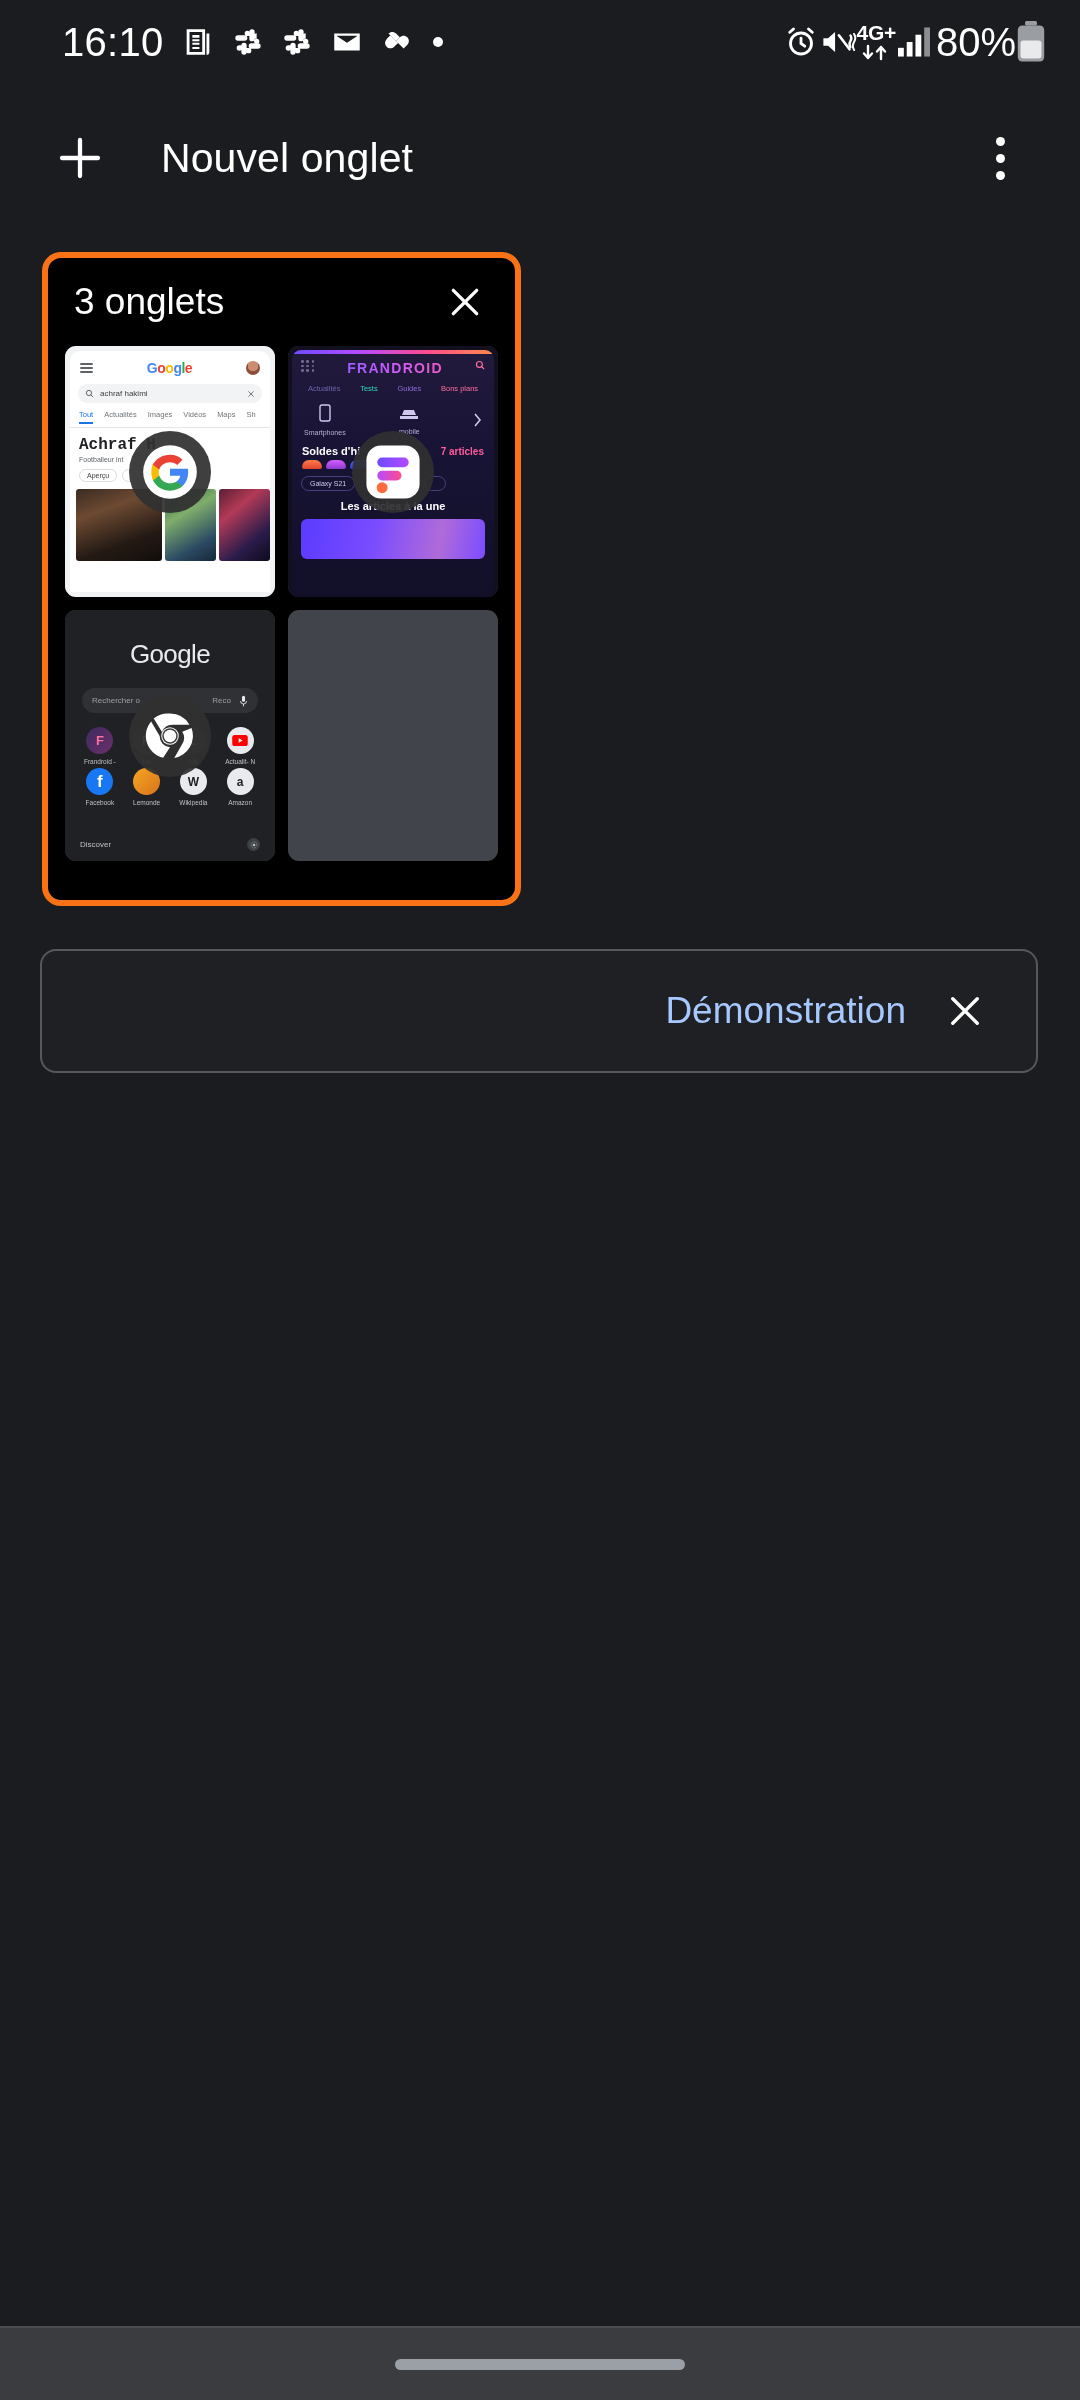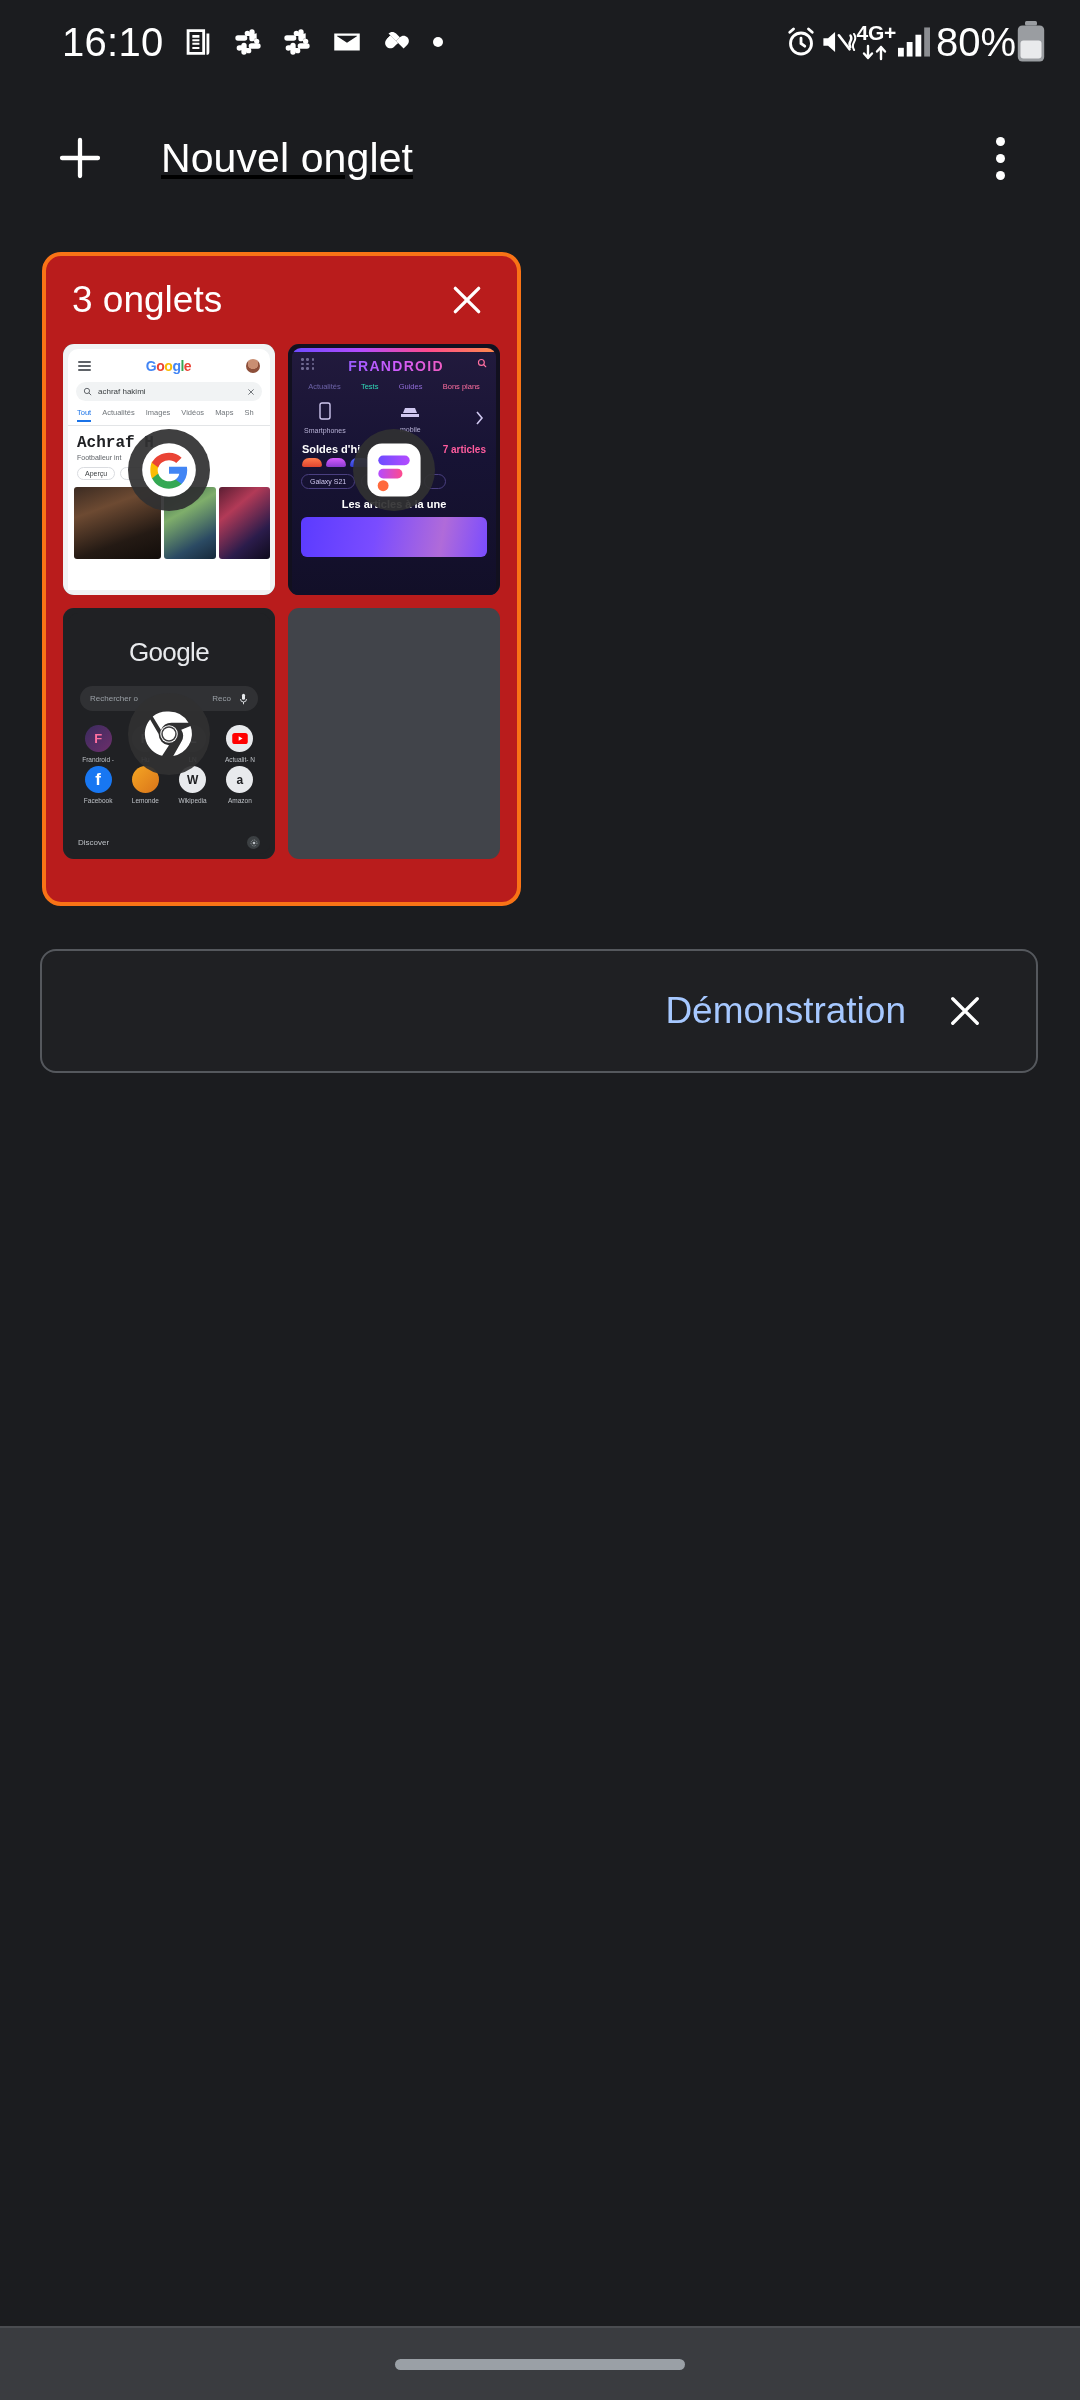--- a/index.html
+++ b/index.html
@@ -19,41 +19,41 @@
   }
   .sb-left { display:flex; align-items:center; gap:17px; }
   .sb-clock { color:#fff; font-size:40px; letter-spacing:0.3px; font-weight:400; }
   .sb-right { display:flex; align-items:center; gap:0; }
   .sb-ico { display:block; }
   .sb-pct { color:#fff; font-size:40px; font-weight:400; margin-left:4px; }
 
   
   .toolbar {
     position:absolute; top:104px; left:0; width:1080px; height:108px;
-    display:flex; align-items:center; padding:0 38px 0 38px;text-decoration:underline;
+    display:flex; align-items:center; padding:0 38px 0 38px;
   }
   .tb-plus {
     width:84px; height:84px; display:flex; align-items:center; justify-content:center;
     border-radius:50%;
   }
   .tb-title {
     color:#ffffff; font-size:41px; font-weight:400; margin-left:39px; letter-spacing:0.1px;
   }
   .tb-spacer { flex:1; }
   .tb-menu {
     width:84px; height:84px; display:flex; flex-direction:column;
     align-items:center; justify-content:center; gap:8px;
   }
   .tb-dot { width:9px; height:9px; border-radius:50%; background:#ffffff; }
 
   
   .group-card {
     position:absolute; left:42px; top:252px; width:479px; height:654px;
-    border:4px solid #f97316; border-radius:19px;
-    background:#b91c1c;
+    border:6px solid #f97316; border-radius:19px;
+    background:#000000;
     overflow:hidden;
   }
   .gc-header {
     height:88px; display:flex; align-items:center;
     padding:0 22px 0 26px;
   }
   .gc-title { color:#ffffff; font-size:37px; font-weight:400; }
   .gc-spacer { flex:1; }
   .gc-close { width:56px; height:56px; display:flex; align-items:center; justify-content:center; }
 

